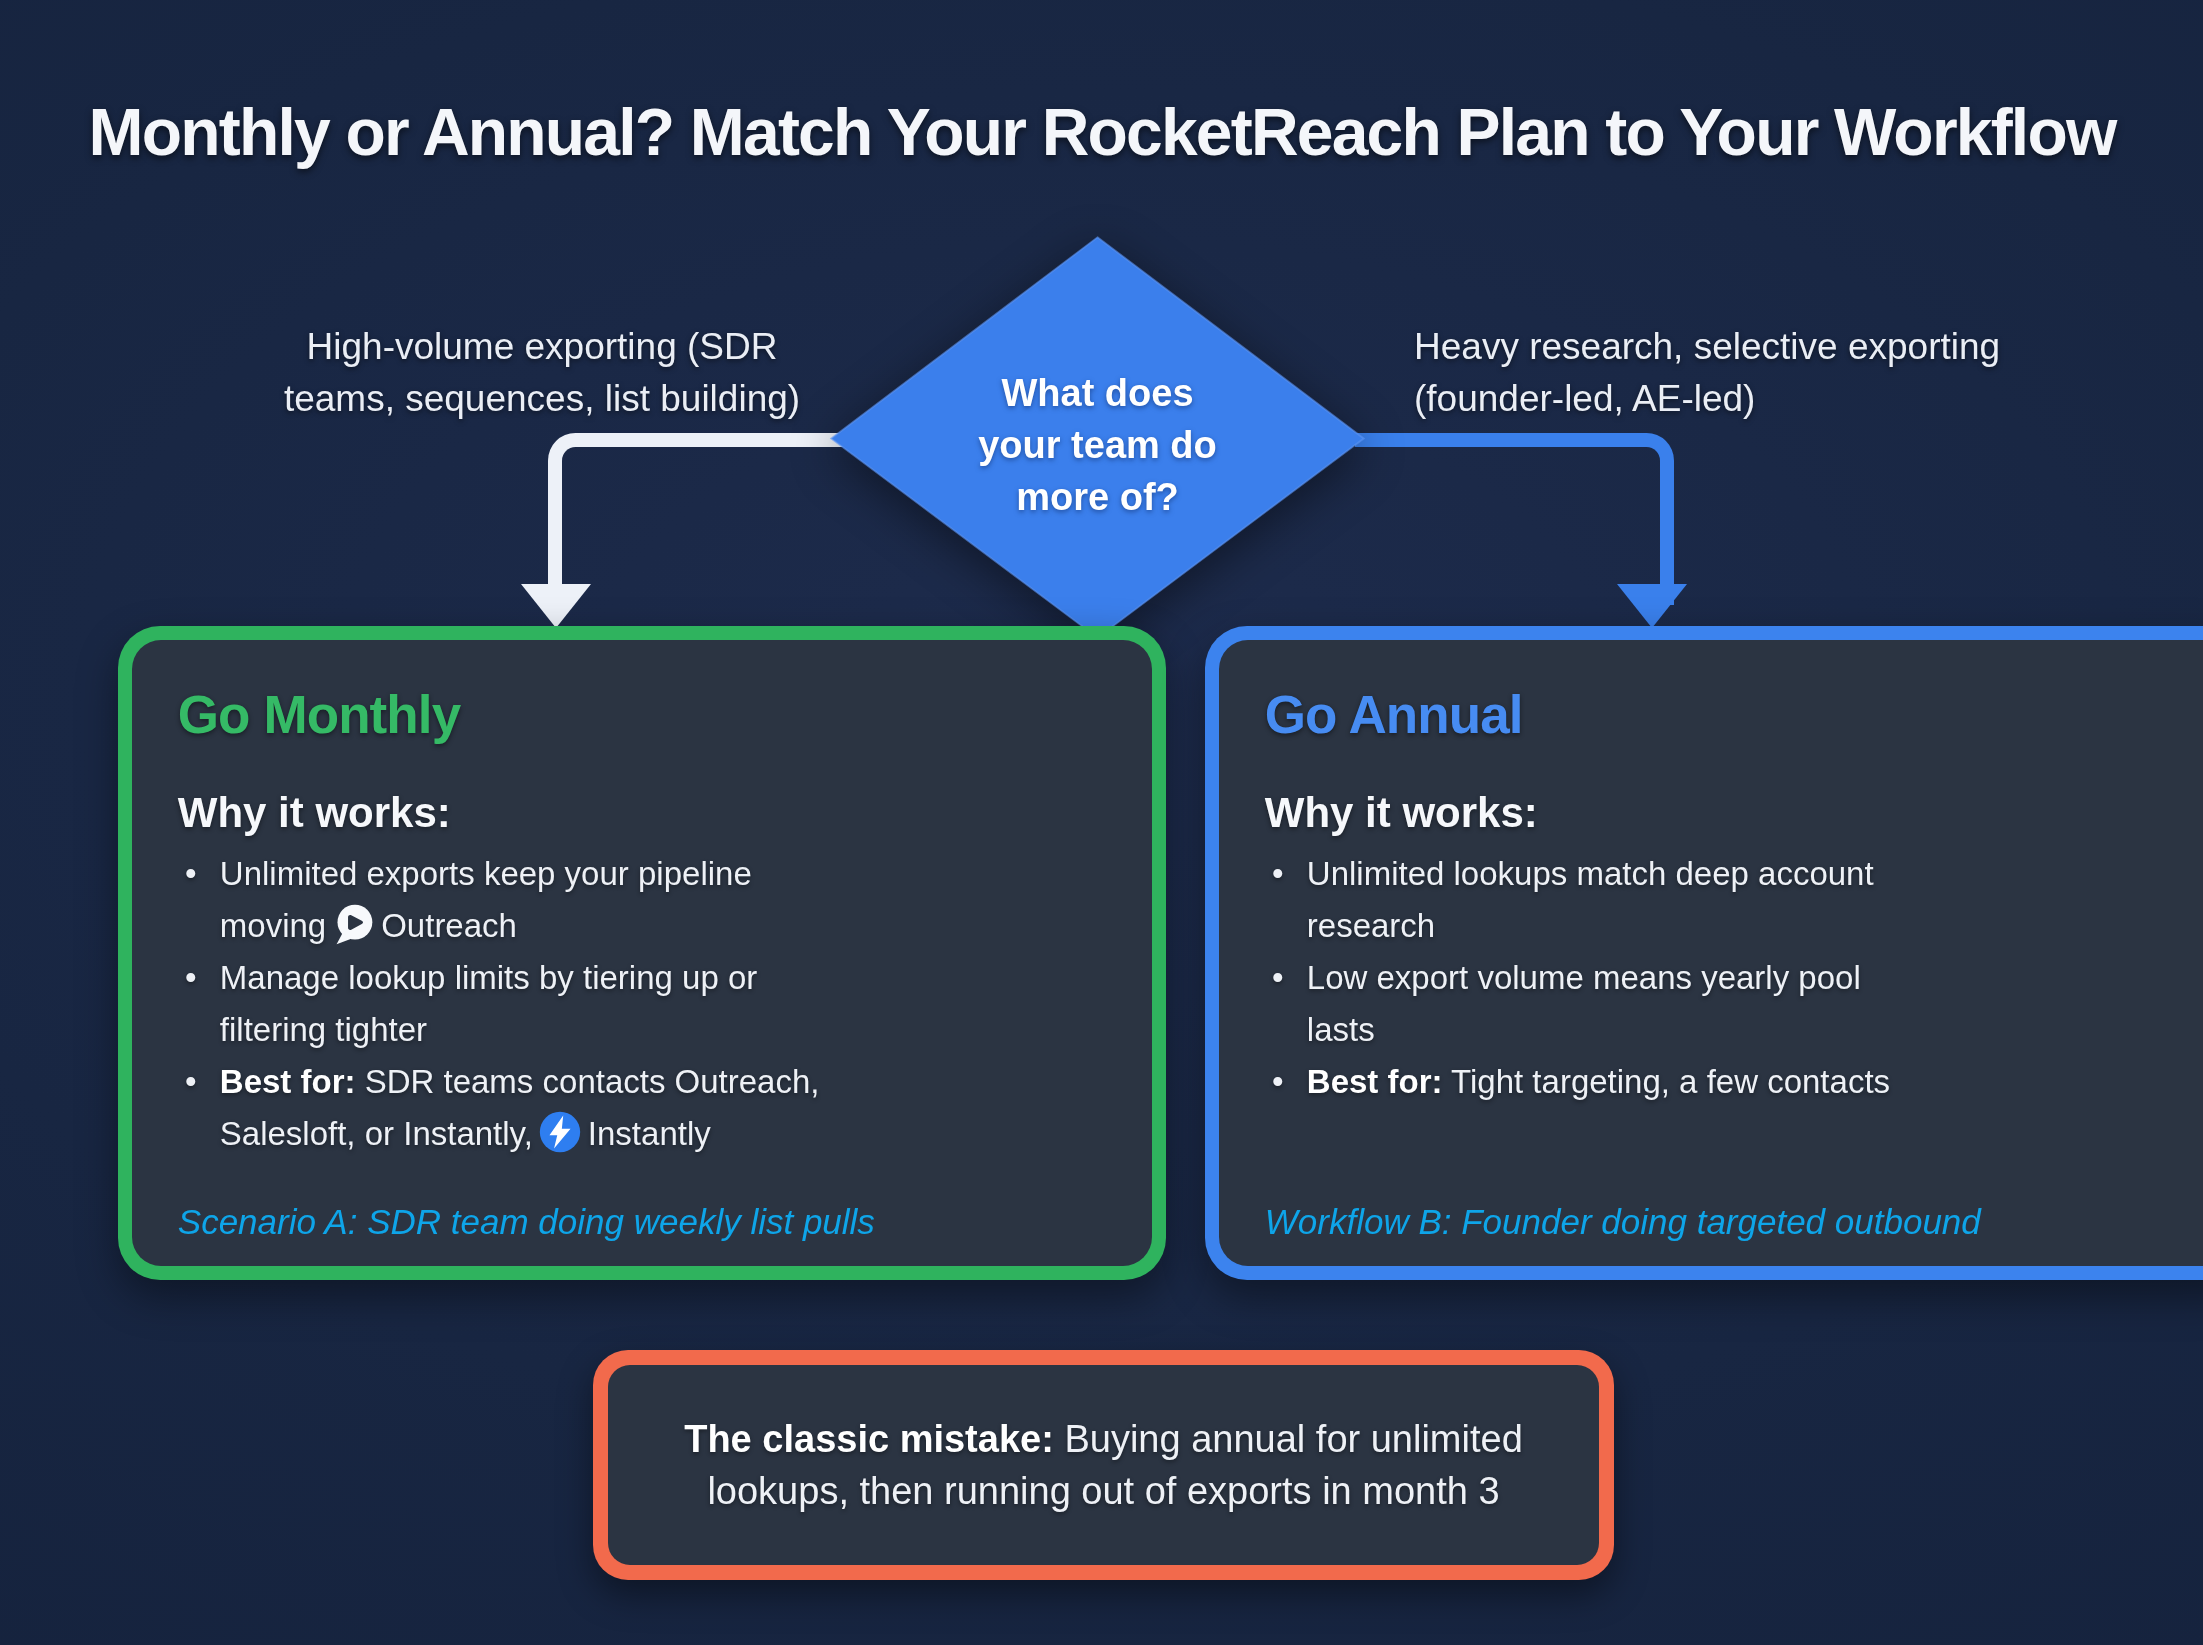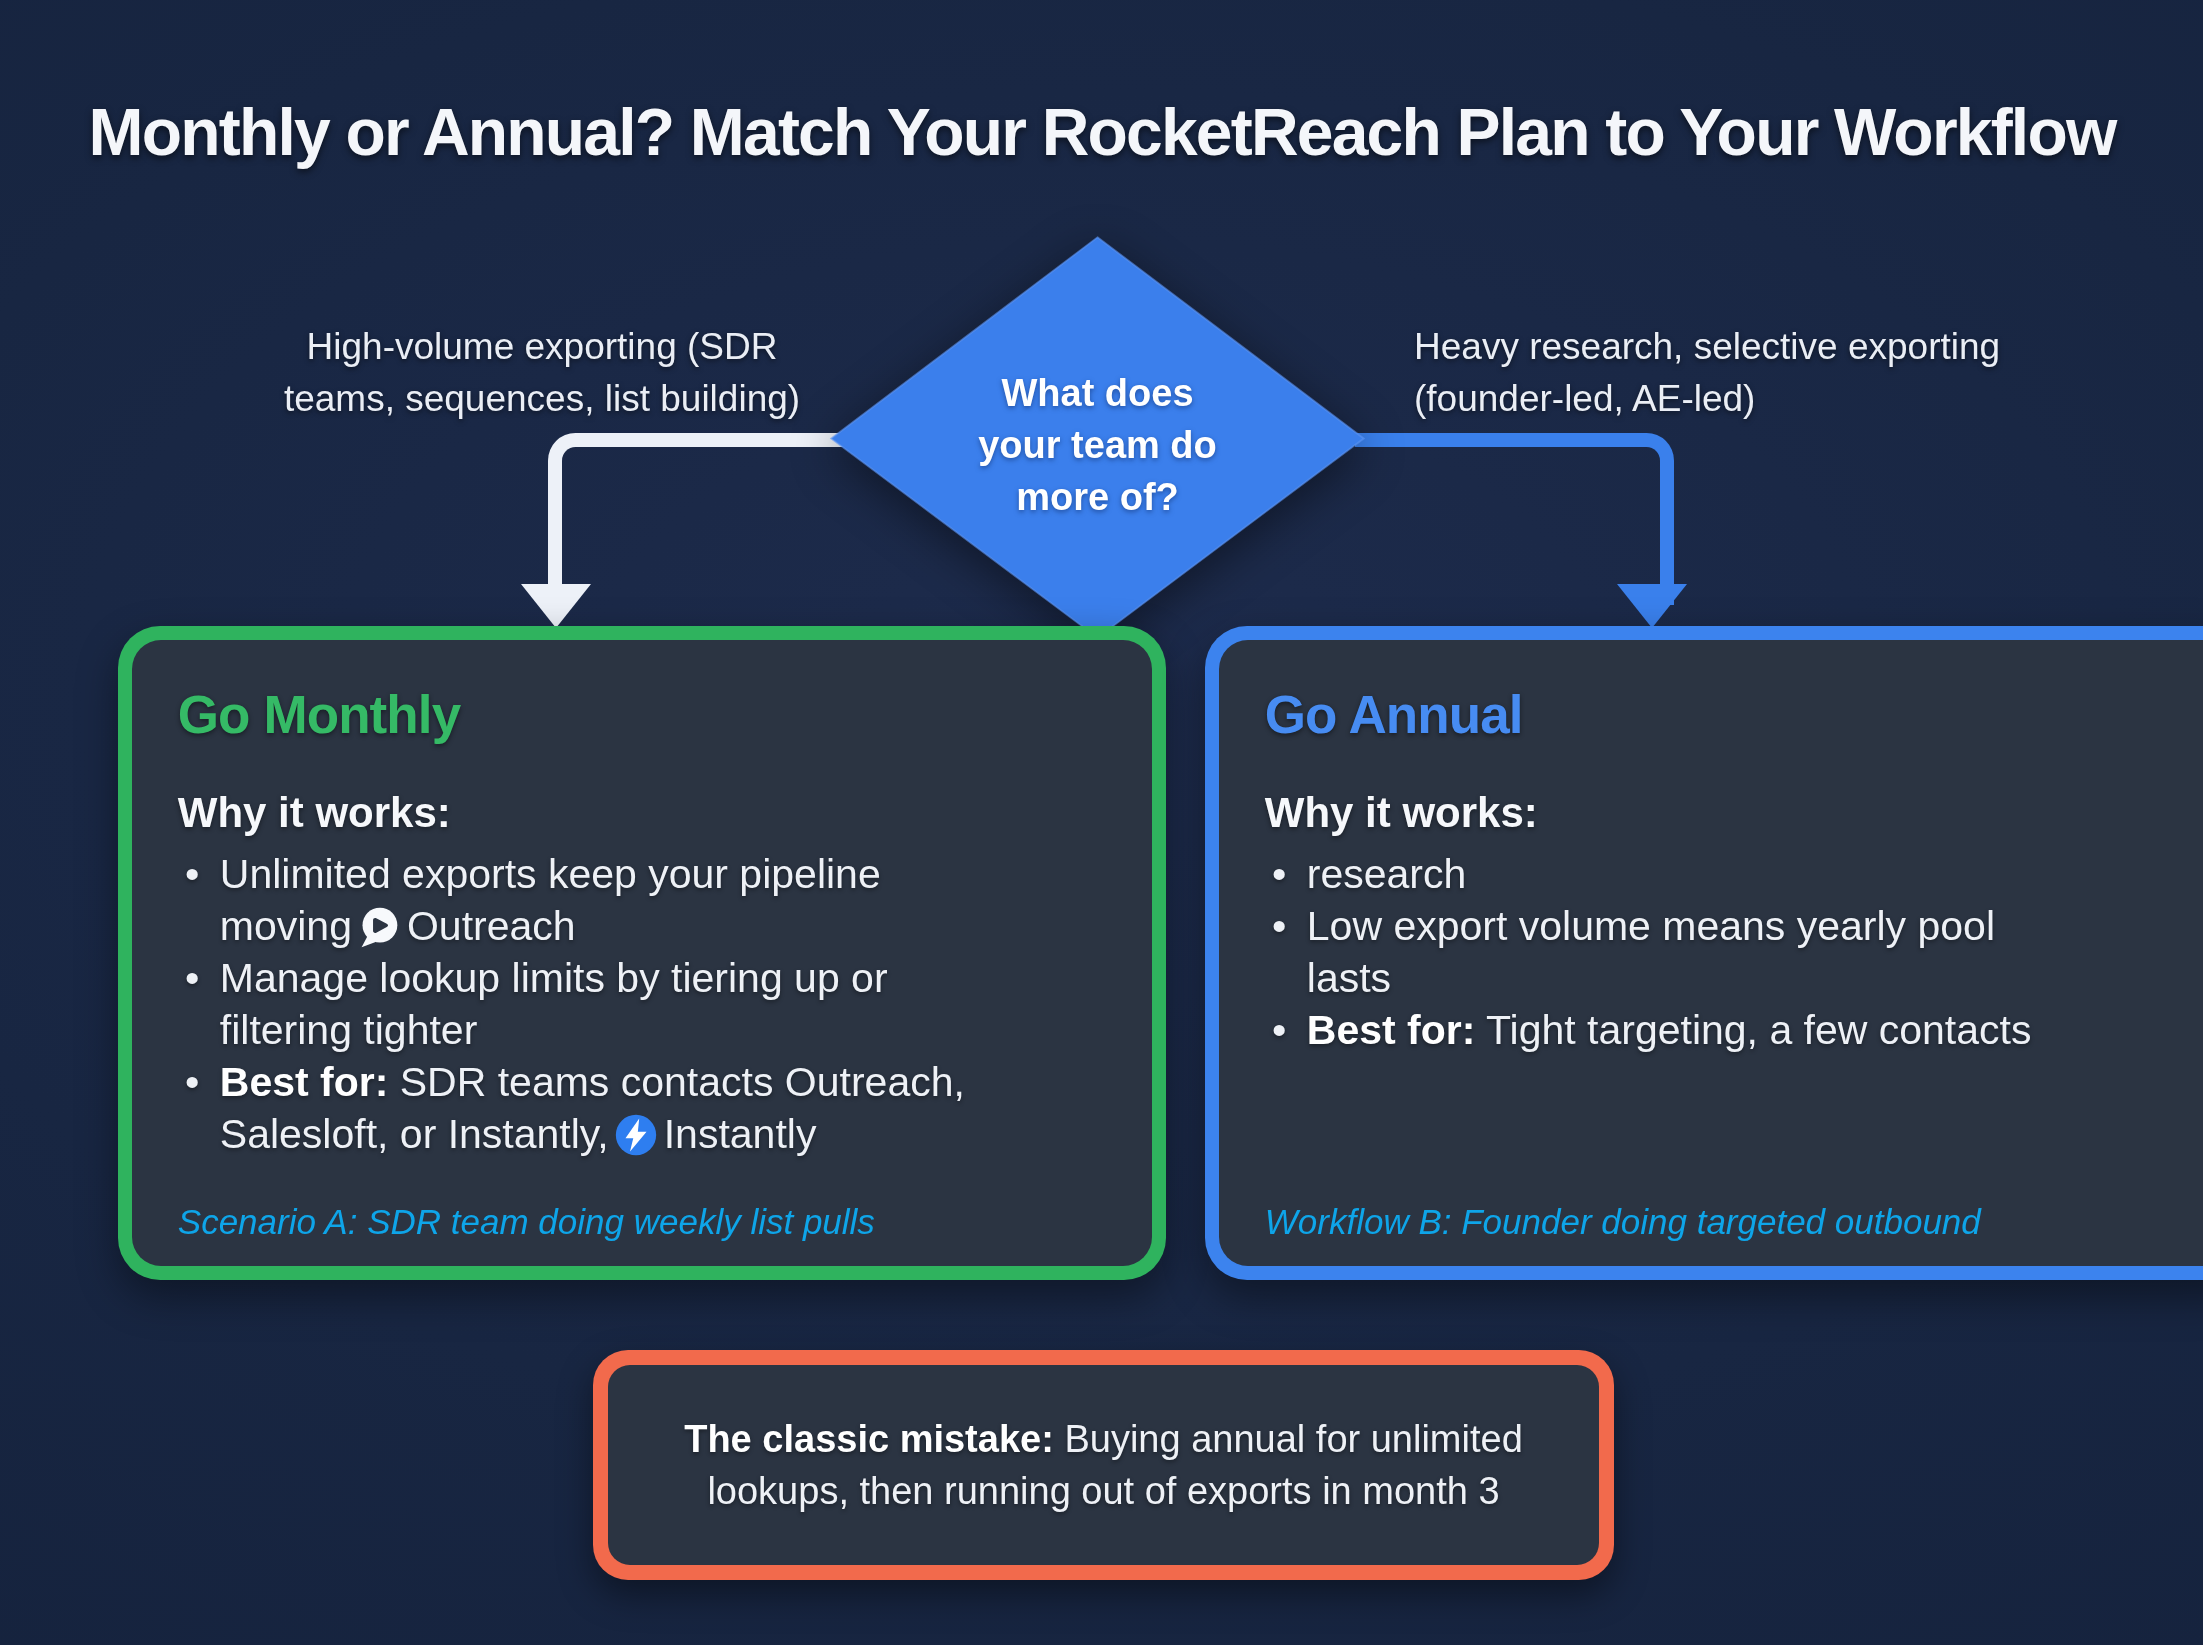--- a/index.html
+++ b/index.html
@@ -59,21 +59,21 @@
     position:relative;width:100%;height:100%;background:#2b3442;border-radius:29px;
     padding:31px 46px;box-sizing:border-box;
   }
   .card-title{font-size:53px;font-weight:bold;margin:13px 0 0 0;letter-spacing:-0.9px;
     text-shadow:0 1.8px 5.5px rgba(0,0,0,.45);}
   .card-monthly .card-title{color:#35ba66;}
   .card-annual .card-title{color:#478cf2;}
   .card-heading{margin-top:44px;font-size:42px;font-weight:bold;color:#f6f8fb;
     text-shadow:0 1.8px 5.5px rgba(0,0,0,.45);}
   .bullets{list-style:none;margin:11px 0 0 0;padding:0;}
-  .bullets li{position:relative;padding-left:42px;font-size:41px;line-height:52px;color:#eef1f6;
+  .bullets li{position:relative;padding-left:42px;font-size:33px;line-height:52px;color:#eef1f6;
     text-shadow:0 1.8px 4.6px rgba(0,0,0,.4);}
   .bullets li::before{content:"\2022";position:absolute;left:7.3px;top:0;color:#eef1f6;}
   .line{display:block;}
   .b{font-weight:bold;color:#ffffff;}
   .inline-icon{display:inline-block;vertical-align:-9.2px;margin:0 5.5px;}
   .scenario{
     position:absolute;left:46px;bottom:24px;font-size:35px;font-style:italic;color:#0ea5e9;
   }
   
   .warning{
@@ -148,20 +148,21 @@
       <div class="scenario">Scenario A: SDR team doing weekly list pulls</div>
     </div>
   </div>
 
   <div class="card card-annual">
     <div class="card-inner">
       <div class="card-title">Go Annual</div>
       <div class="card-heading">Why it works:</div>
       <ul class="bullets">
         <li>
+          <span class="line"><span>Unlimited lookups match deep account</span></span>
           <span class="line"><span>research</span></span>
         </li>
         <li>
           <span class="line"><span>Low export volume means yearly pool</span></span>
           <span class="line"><span>lasts</span></span>
         </li>
         <li>
           <span class="line"><span class="b">Best for:</span><span> Tight targeting, a few contacts</span></span>
         </li>
       </ul>

